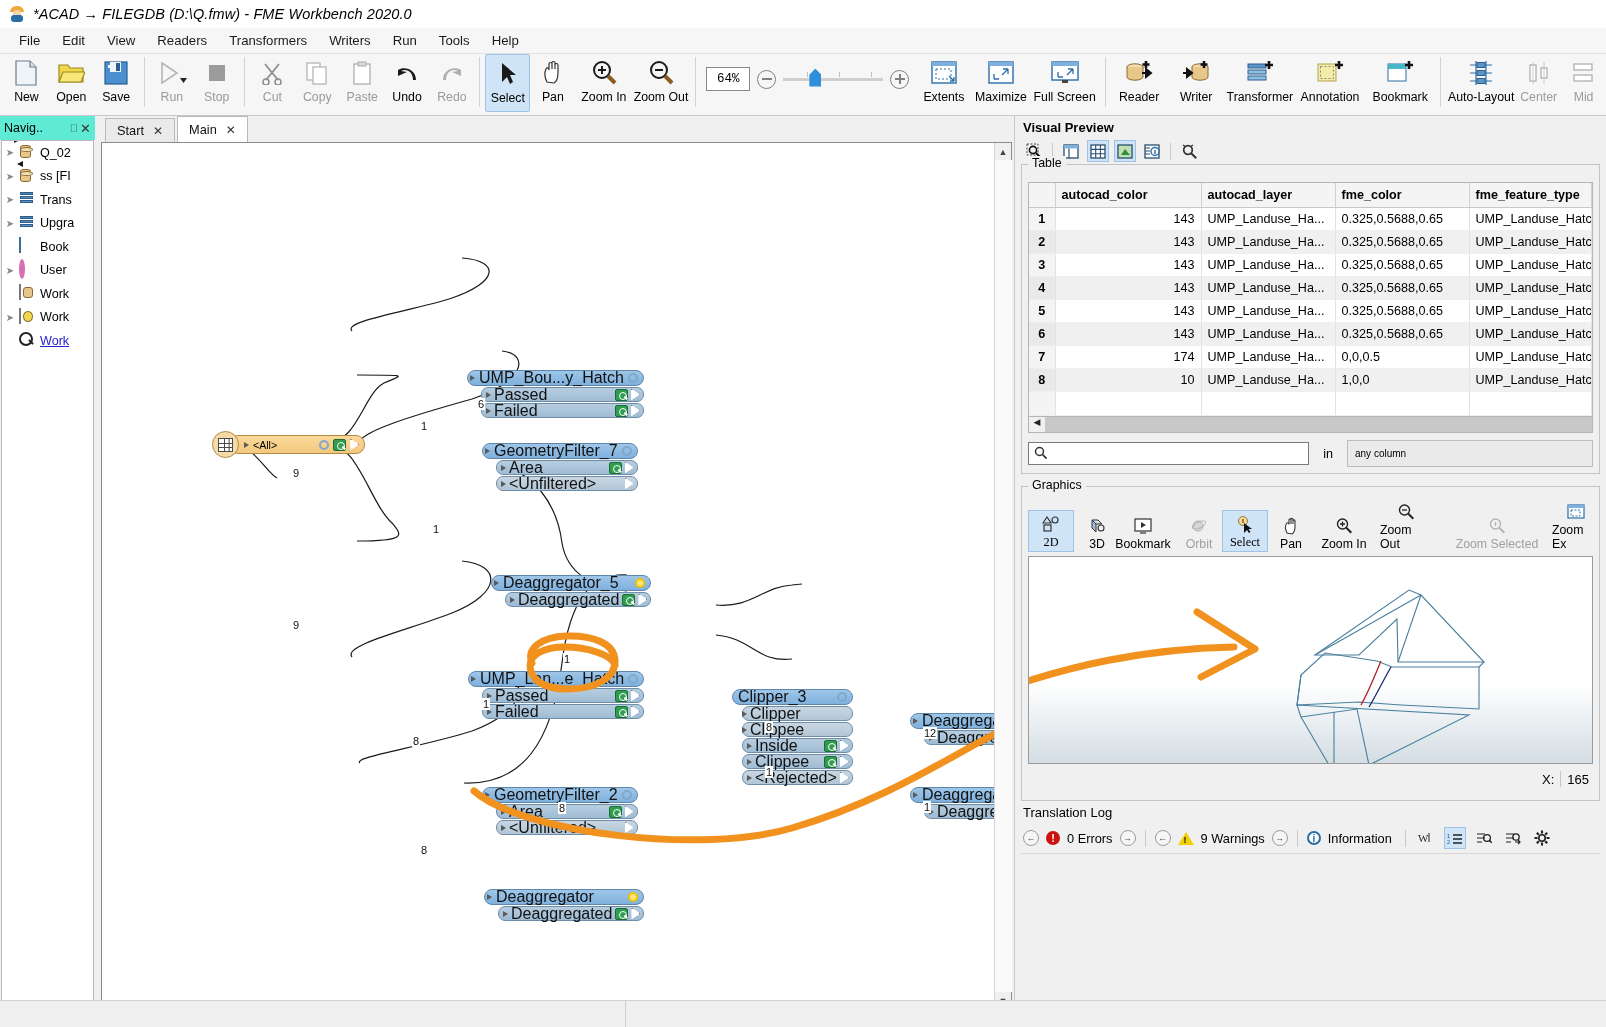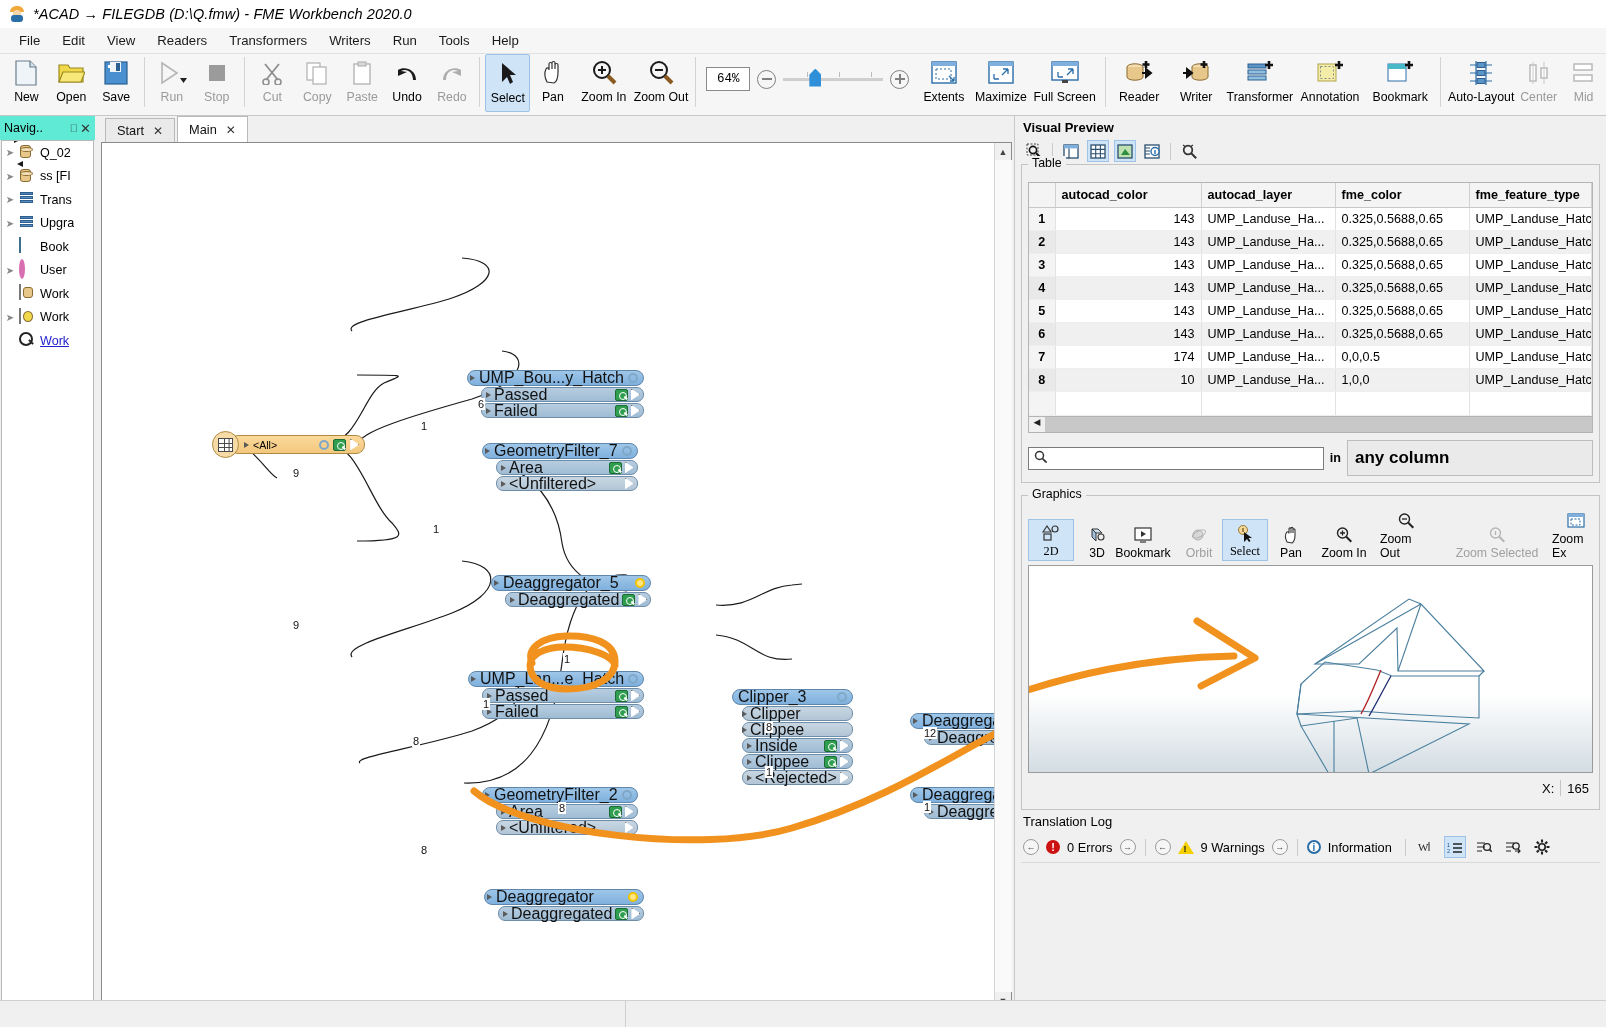--- a/index.html
+++ b/index.html
@@ -171,26 +171,26 @@
   .dtable td { border-right:1px solid #e2e2e2; border-bottom:1px solid #eee; padding:4px 6px;
     font-size:12.6px; white-space:nowrap; overflow:hidden; }
   .dtable tr.alt td { background:#f0f0f0; }
   .dtable td.rn { background:#f4f4f4; font-weight:bold; text-align:center; width:26px; }
   .dtable tr.alt td.rn { background:#e9e9e9; }
   .dtable td.num { text-align:right; }
   .dtable tr.empty td { height:24px; }
   .tbl-hscroll { height:16px; background:#c8c8c8; display:flex; align-items:center;
     border-top:1px solid #b4b4b4;}
   .tbl-hscroll .ar{width:16px;text-align:center;font-size:9px;color:#222;background:#f0f0f0;height:16px;}
-  .searchrow { display:flex; align-items:center; gap:6px; margin-top:7px;font-weight:bold; }
+  .searchrow { display:flex; align-items:center; gap:14px; margin-top:7px; }
   .searchbox { flex:1; height:23px; background:#fff; border:1px solid #7a7a7a; display:flex;
     align-items:center; padding-left:5px; gap:5px; }
   .searchbox .inp2 { flex:1; font-size:12.5px; color:#888; }
-  .incol { width:246px; height:36px; background:#eaeaea; border:1px solid #bdbdbd;
-    display:flex; align-items:center; padding-left:7px; font-size:17px;text-align:right; }
+  .incol { width:246px; height:27px; background:#eaeaea; border:1px solid #bdbdbd;
+    display:flex; align-items:center; padding-left:7px; font-size:10px;text-align:right; }
   .gbar { display:flex; align-items:flex-end; gap:0; margin-top:3px; }
   .gbtn { min-width:46px; padding:2px 6px 1px 6px; display:flex; flex-direction:column;
     align-items:center; font-size:12.3px; }
   .gbtn.act { background:#cfe4f7; border:1px solid #9ec3e6;font-family:Liberation Serif, serif; }
   .gbtn.dis { color:#a0a0a0; }
   .gbtn .gi { height:22px; display:flex; align-items:center; justify-content:center; }
   .gsep { width:1px; height:34px; background:#cacaca; margin:0 5px; }
   .gcanvas { margin-top:4px; height:208px; border:1px solid #9a9a9a;
     background:linear-gradient(#ffffff 62%, #d3dde3); position:relative; overflow:hidden;}
   .coordrow { height:30px; display:flex; align-items:center; justify-content:flex-end;

